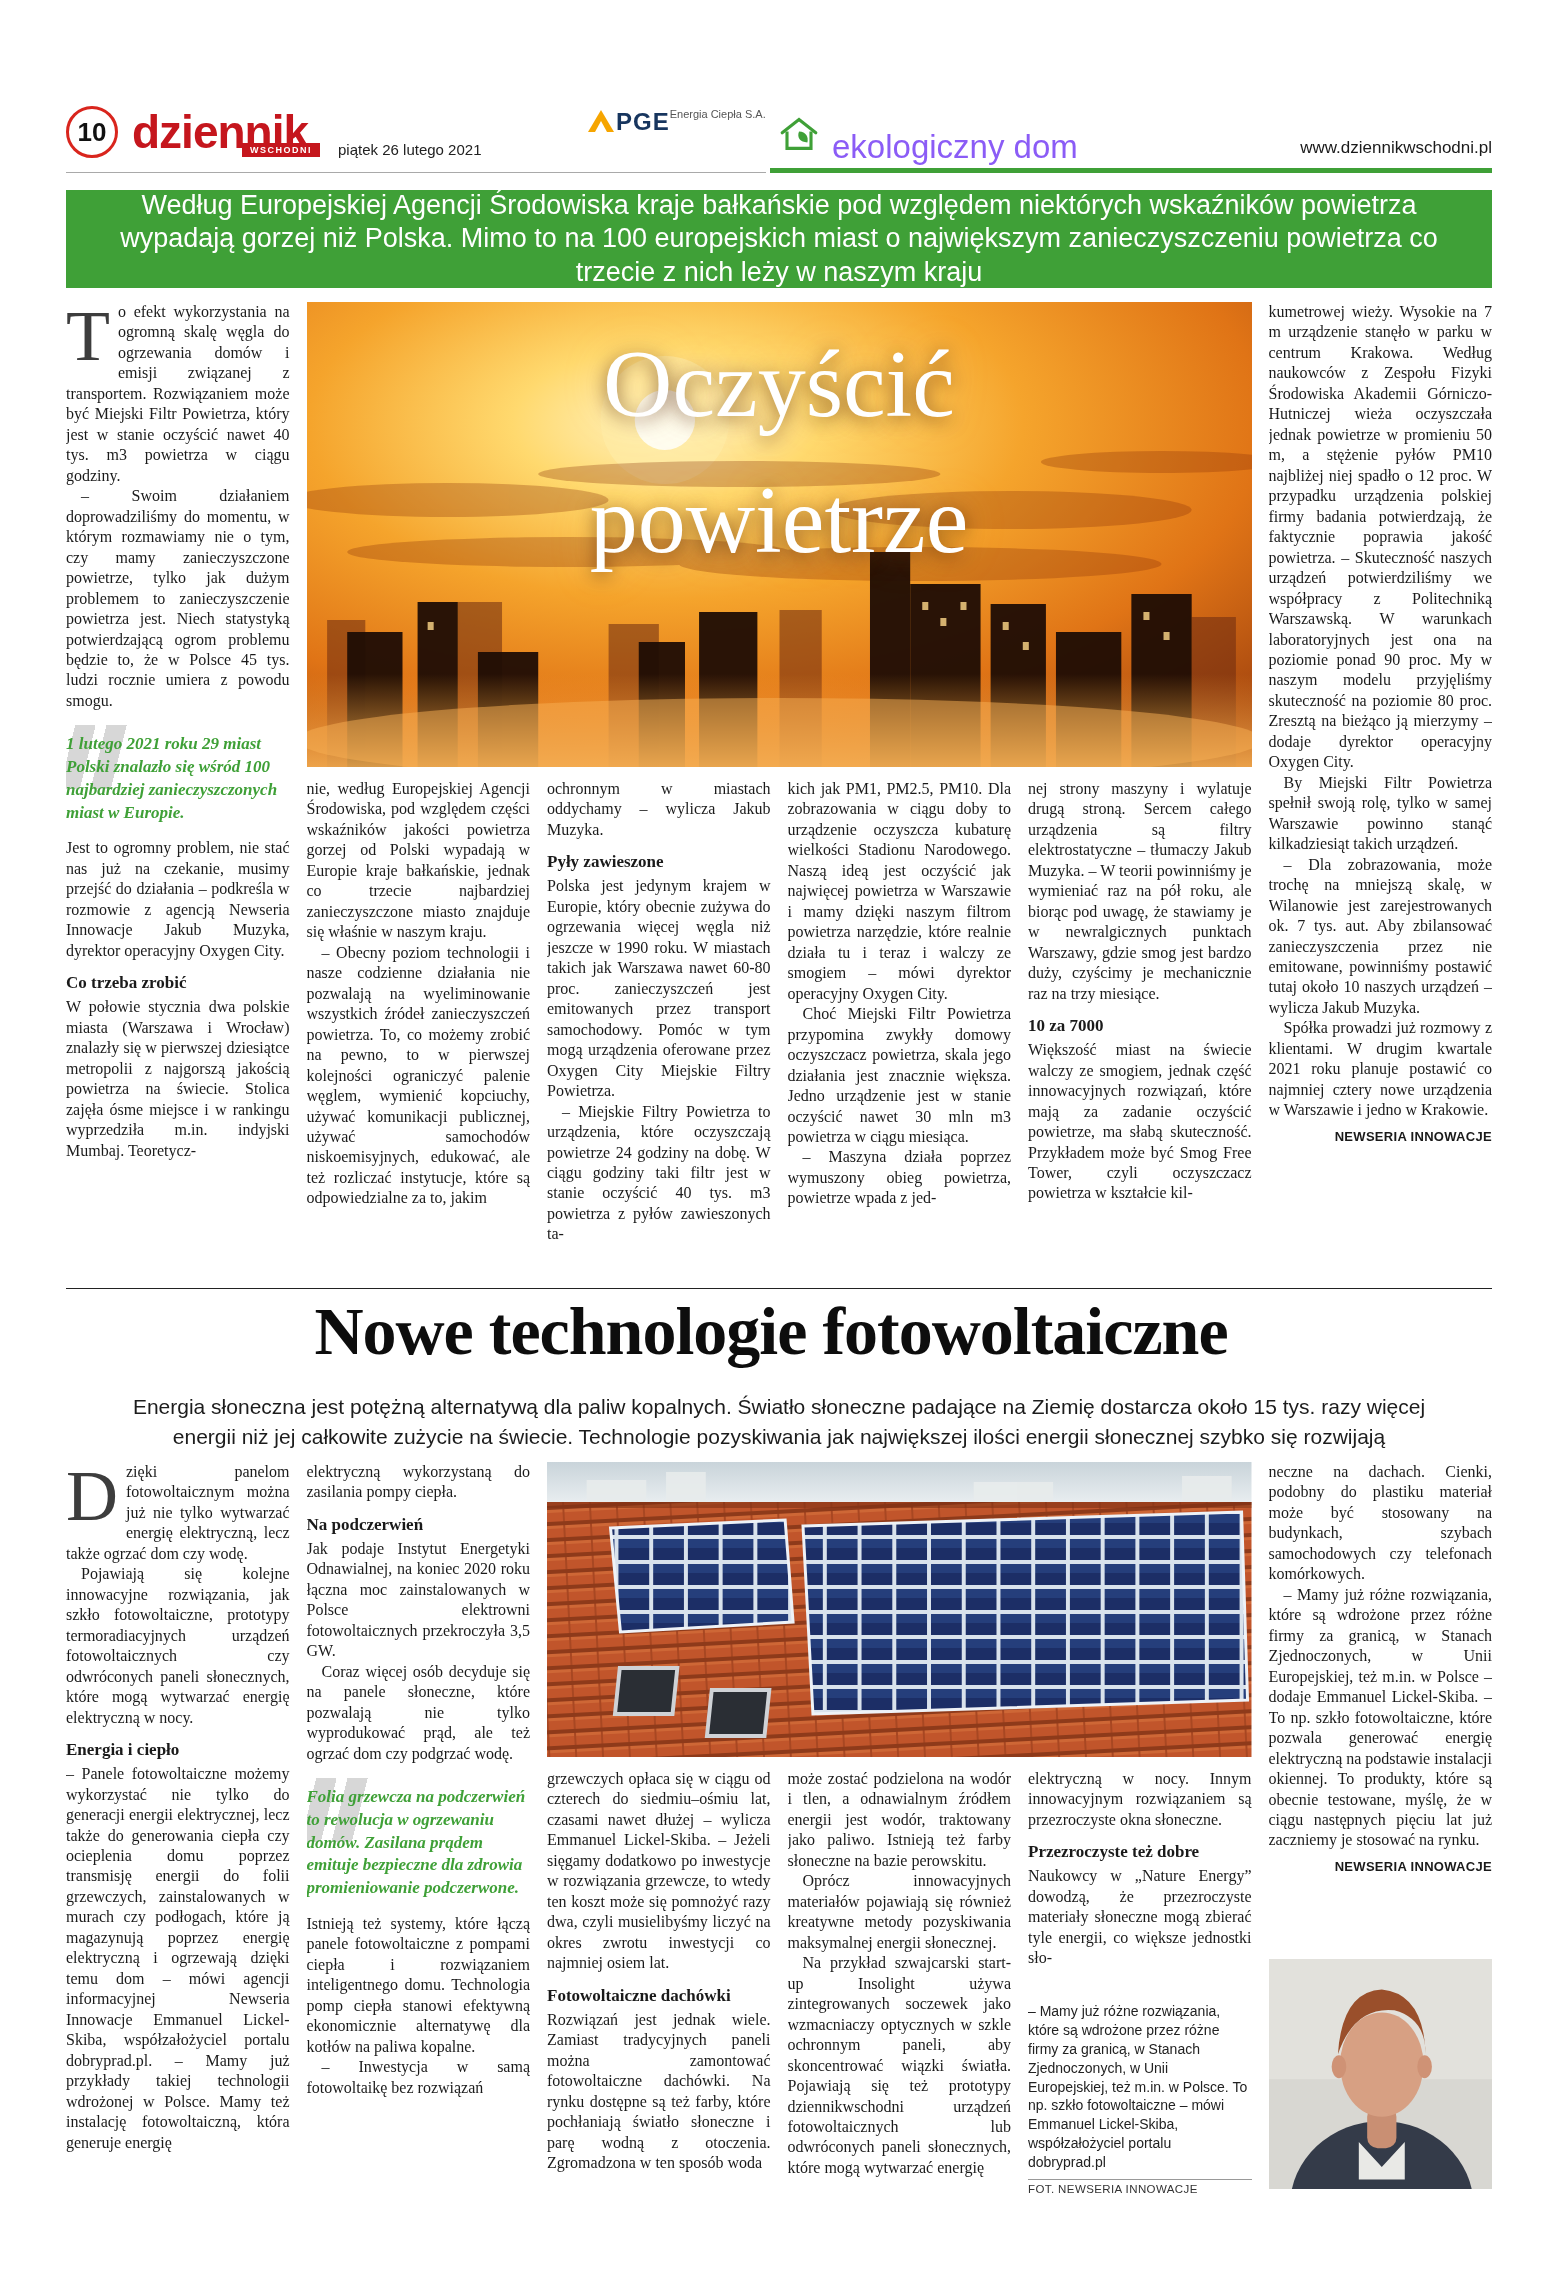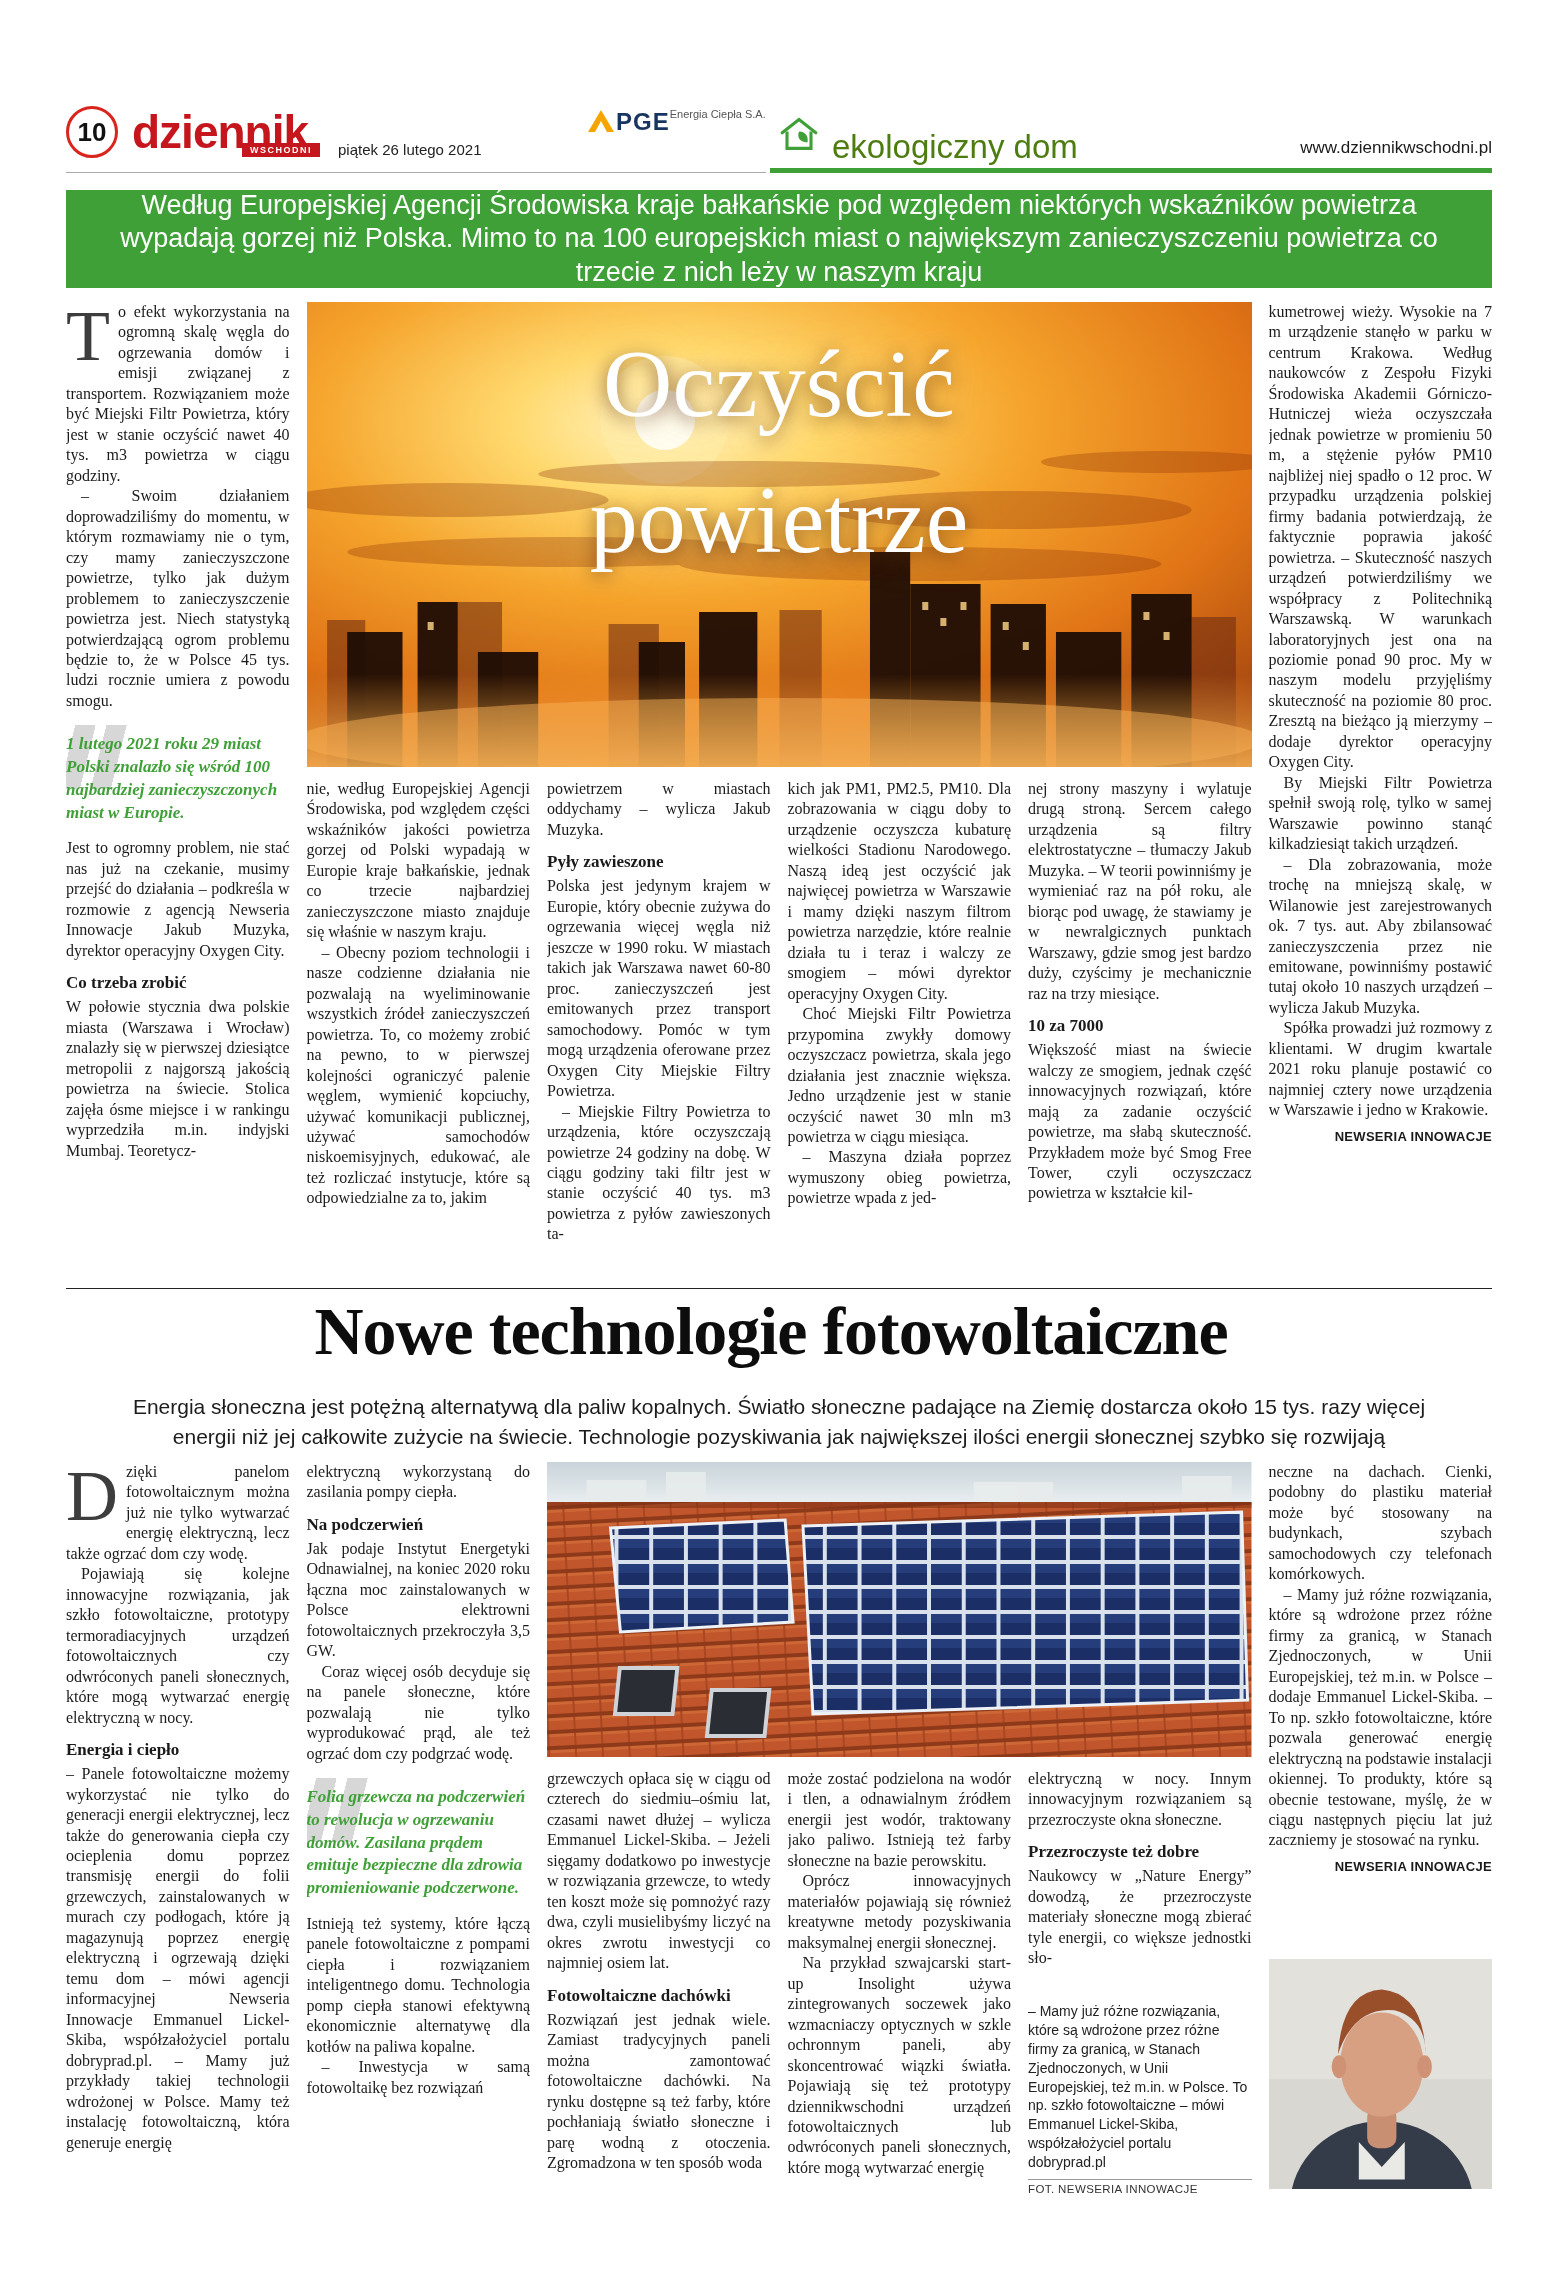--- a/index.html
+++ b/index.html
@@ -12,21 +12,21 @@
               align-items:center;justify-content:center;font:700 26px "Liberation Sans",sans-serif;color:#111;flex:0 0 auto;}
   .masthead{position:relative;margin-left:14px;font:700 46px "Liberation Sans",sans-serif;
             color:#c5161d;letter-spacing:-1px;text-transform:lowercase;line-height:1;}
   .masthead-badge{position:absolute;right:-12px;bottom:-2px;background:#c5161d;color:#fff;
                   font:700 9px "Liberation Sans",sans-serif;padding:2px 8px;letter-spacing:1.5px;text-transform:uppercase;}
   .date{margin-left:30px;align-self:flex-end;padding-bottom:10px;font:400 15px "Liberation Sans",sans-serif;color:#222;}
   .pge{position:absolute;left:520px;top:12px;display:flex;align-items:flex-start;}
   .pge-name{font:700 24px "Liberation Sans",sans-serif;color:#17355e;letter-spacing:1px;}
   .pge-sub{font:400 11px "Liberation Sans",sans-serif;color:#555;}
   .section{position:absolute;left:712px;bottom:2px;display:flex;align-items:center;gap:12px;}
-  .section-title{font:400 33px "Liberation Sans",sans-serif;color:#4d7c0f;margin-top:27px;}
+  .section-title{font:400 33px "Liberation Sans",sans-serif;color:#8b5cf6;margin-top:27px;}
   .website{position:absolute;right:0;bottom:10px;font:400 17px "Liberation Sans",sans-serif;color:#1a1a1a;}
   .rule-gray{position:absolute;left:66px;top:172px;width:700px;height:1px;background:#a9a9a9;}
   .rule-green{position:absolute;left:770px;top:168px;width:722px;height:5px;background:#3fa037;}
 
   
   .banner{position:absolute;left:66px;top:190px;width:1426px;height:98px;background:#3fa037;
           display:flex;align-items:center;justify-content:center;box-sizing:border-box;padding:0 34px;}
   .banner-text{color:#fff;font:400 27px/1.24 "Liberation Sans",sans-serif;text-align:center;}
 
   
@@ -200,21 +200,21 @@
         <div>powietrze</div>
       </div>
     </div>
 
     <div class="col a1-c2">
       <p>nie, według Europejskiej Agencji Środowiska, pod względem części wskaźników jakości powietrza gorzej od Polski wypadają w Europie kraje bałkańskie, jednak co trzecie najbardziej zanieczyszczone miasto znajduje się właśnie w naszym kraju.</p>
       <p>– Obecny poziom technologii i nasze codzienne działania nie pozwalają na wyeliminowanie wszystkich źródeł zanieczyszczeń powietrza. To, co możemy zrobić na pewno, to w pierwszej kolejności ograniczyć palenie węglem, wymienić kopciuchy, używać komunikacji publicznej, używać samochodów niskoemisyjnych, edukować, ale też rozliczać instytucje, które są odpowiedzialne za to, jakim</p>
     </div>
 
     <div class="col a1-c3">
-      <p>powietrzem w miastach oddychamy – wylicza Jakub Muzyka.</p>
+      <p>ochronnym w miastach oddychamy – wylicza Jakub Muzyka.</p>
       <h3 class="shead">Pyły zawieszone</h3>
       <p>Polska jest jedynym krajem w Europie, który obecnie zużywa do ogrzewania więcej węgla niż jeszcze w 1990 roku. W miastach takich jak Warszawa nawet 60-80 proc. zanieczyszczeń jest emitowanych przez transport samochodowy. Pomóc w tym mogą urządzenia oferowane przez Oxygen City Miejskie Filtry Powietrza.</p>
       <p>– Miejskie Filtry Powietrza to urządzenia, które oczyszczają powietrze 24 godziny na dobę. W ciągu godziny taki filtr jest w stanie oczyścić 40 tys. m3 powietrza z pyłów zawieszonych ta-</p>
     </div>
 
     <div class="col a1-c4">
       <p>kich jak PM1, PM2.5, PM10. Dla zobrazowania w ciągu doby to urządzenie oczyszcza kubaturę wielkości Stadionu Narodowego. Naszą ideą jest oczyścić jak najwięcej powietrza w Warszawie i mamy dzięki naszym filtrom powietrza narzędzie, które realnie działa tu i teraz i walczy ze smogiem – mówi dyrektor operacyjny Oxygen City.</p>
       <p>Choć Miejski Filtr Powietrza przypomina zwykły domowy oczyszczacz powietrza, skala jego działania jest znacznie większa. Jedno urządzenie jest w stanie oczyścić nawet 30 mln m3 powietrza w ciągu miesiąca.</p>
       <p>– Maszyna działa poprzez wymuszony obieg powietrza, powietrze wpada z jed-</p>
     </div>

